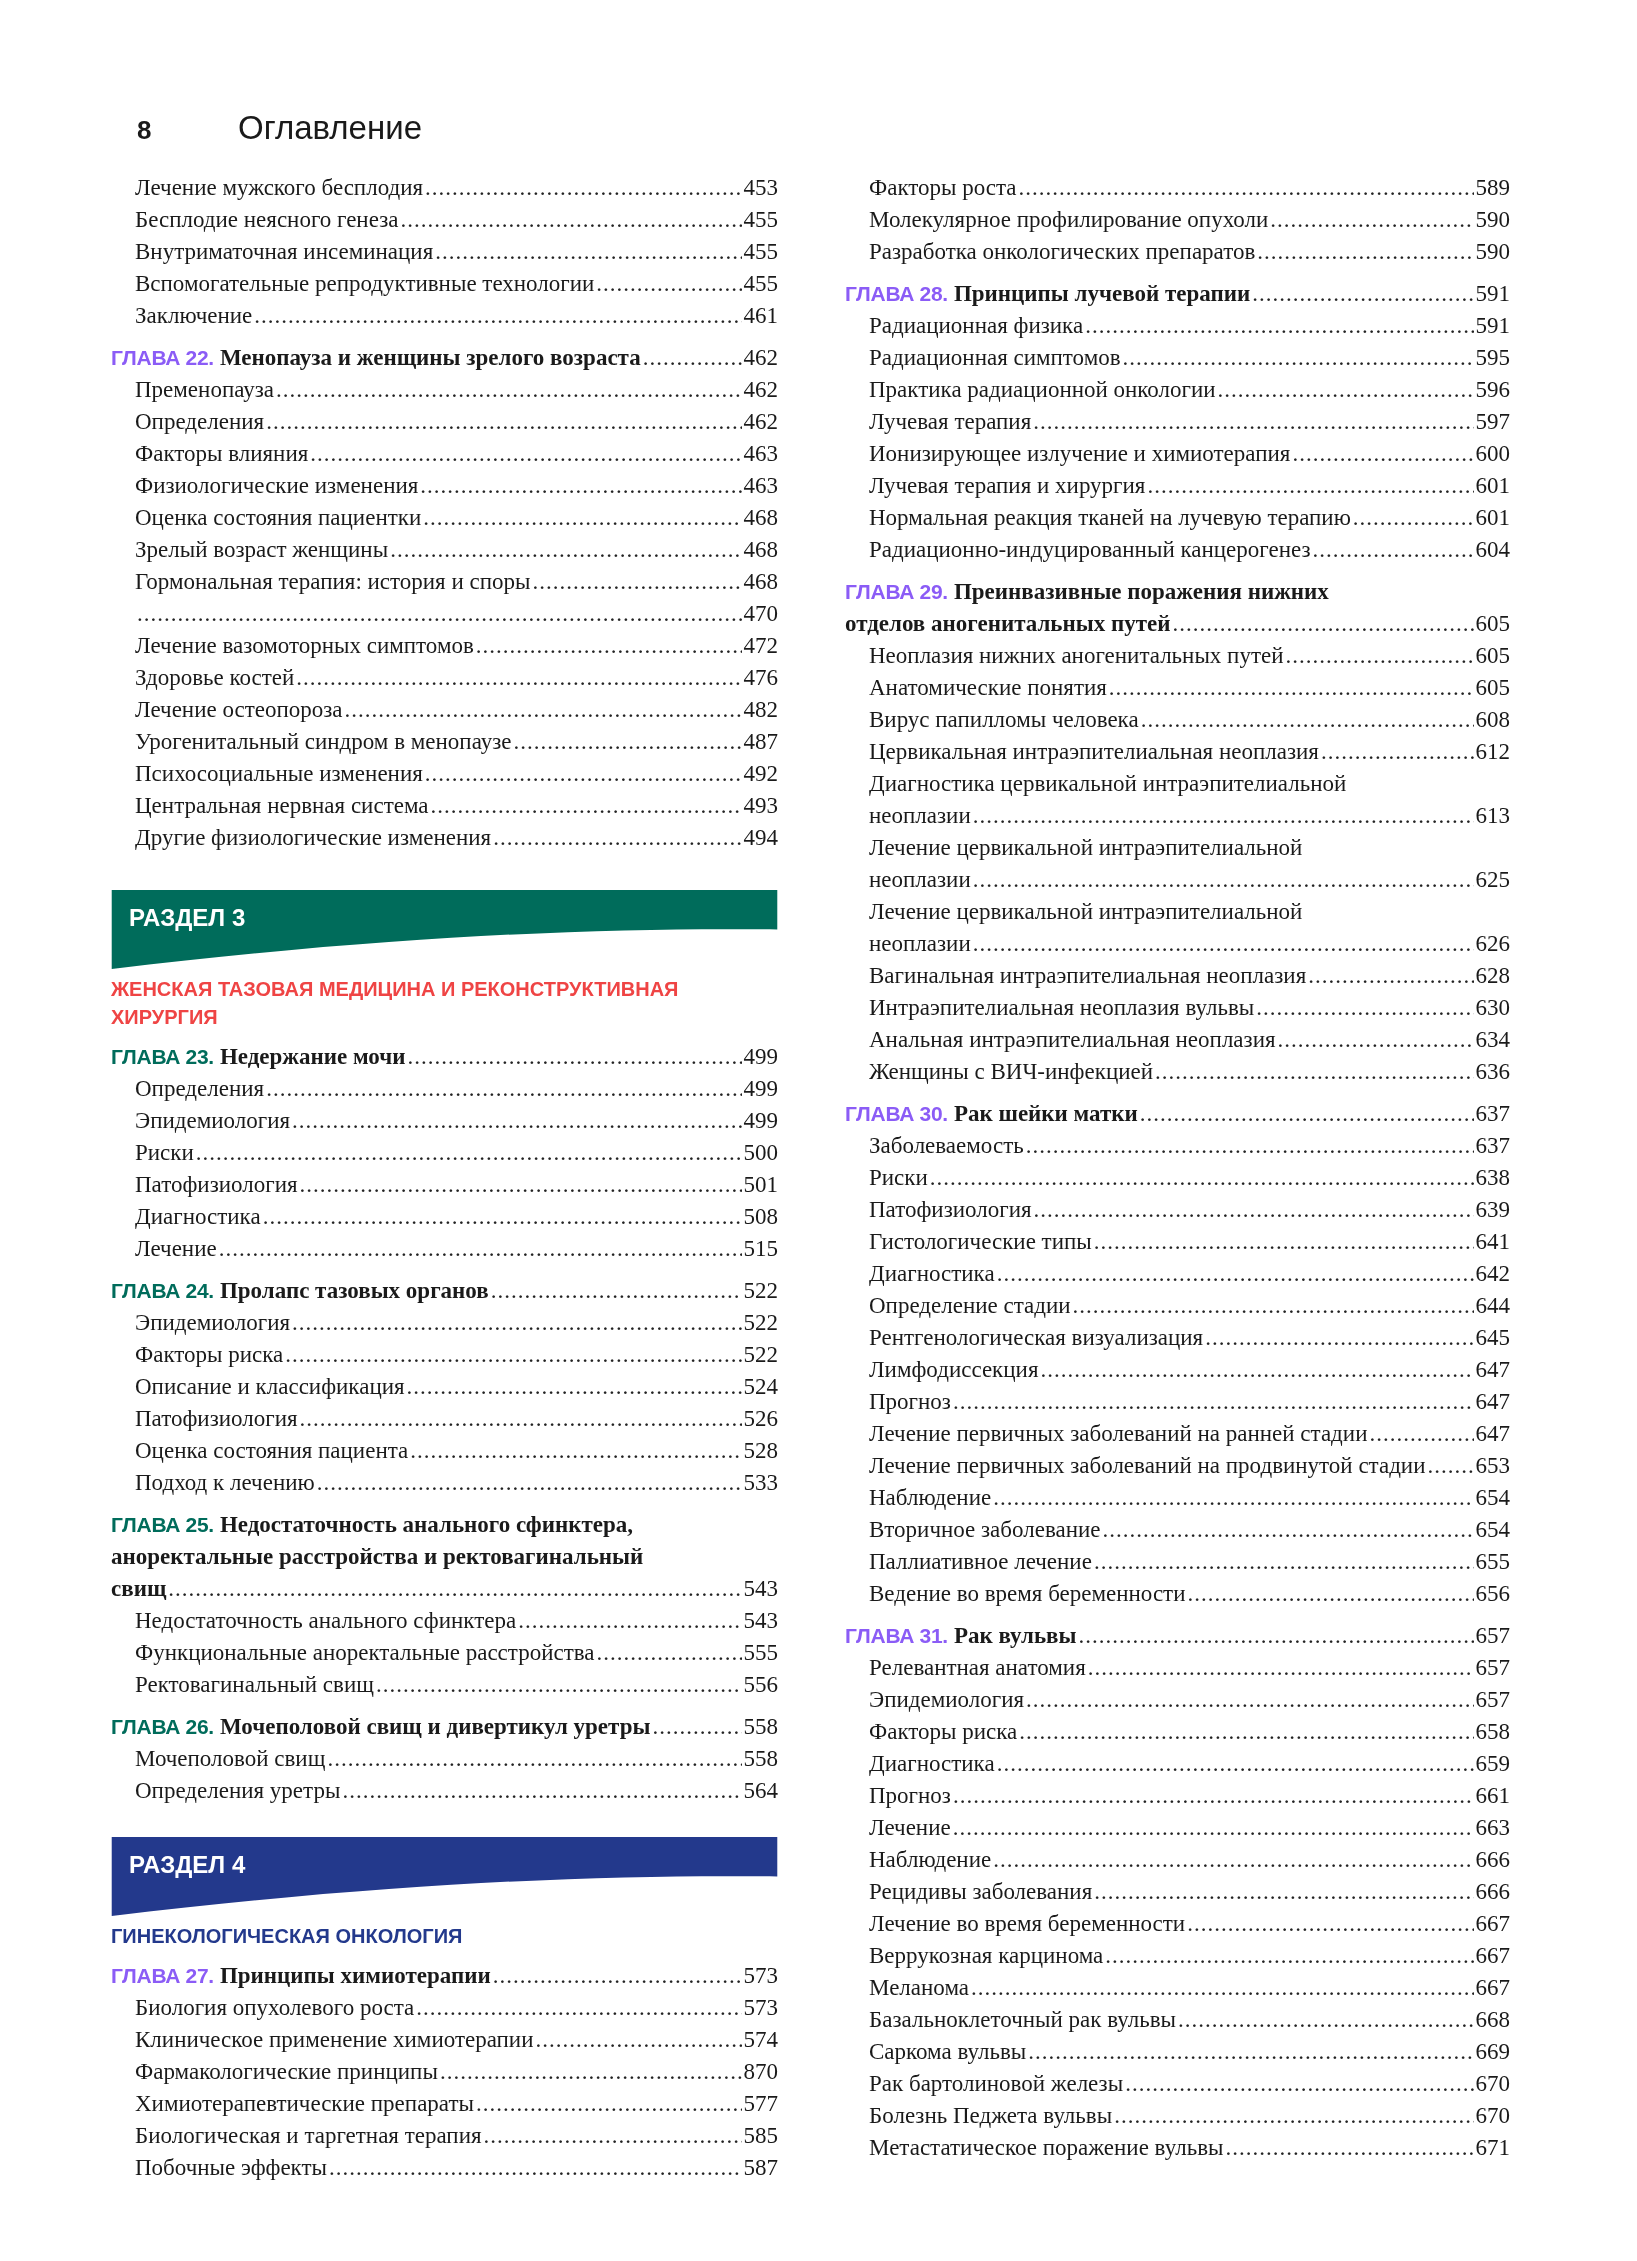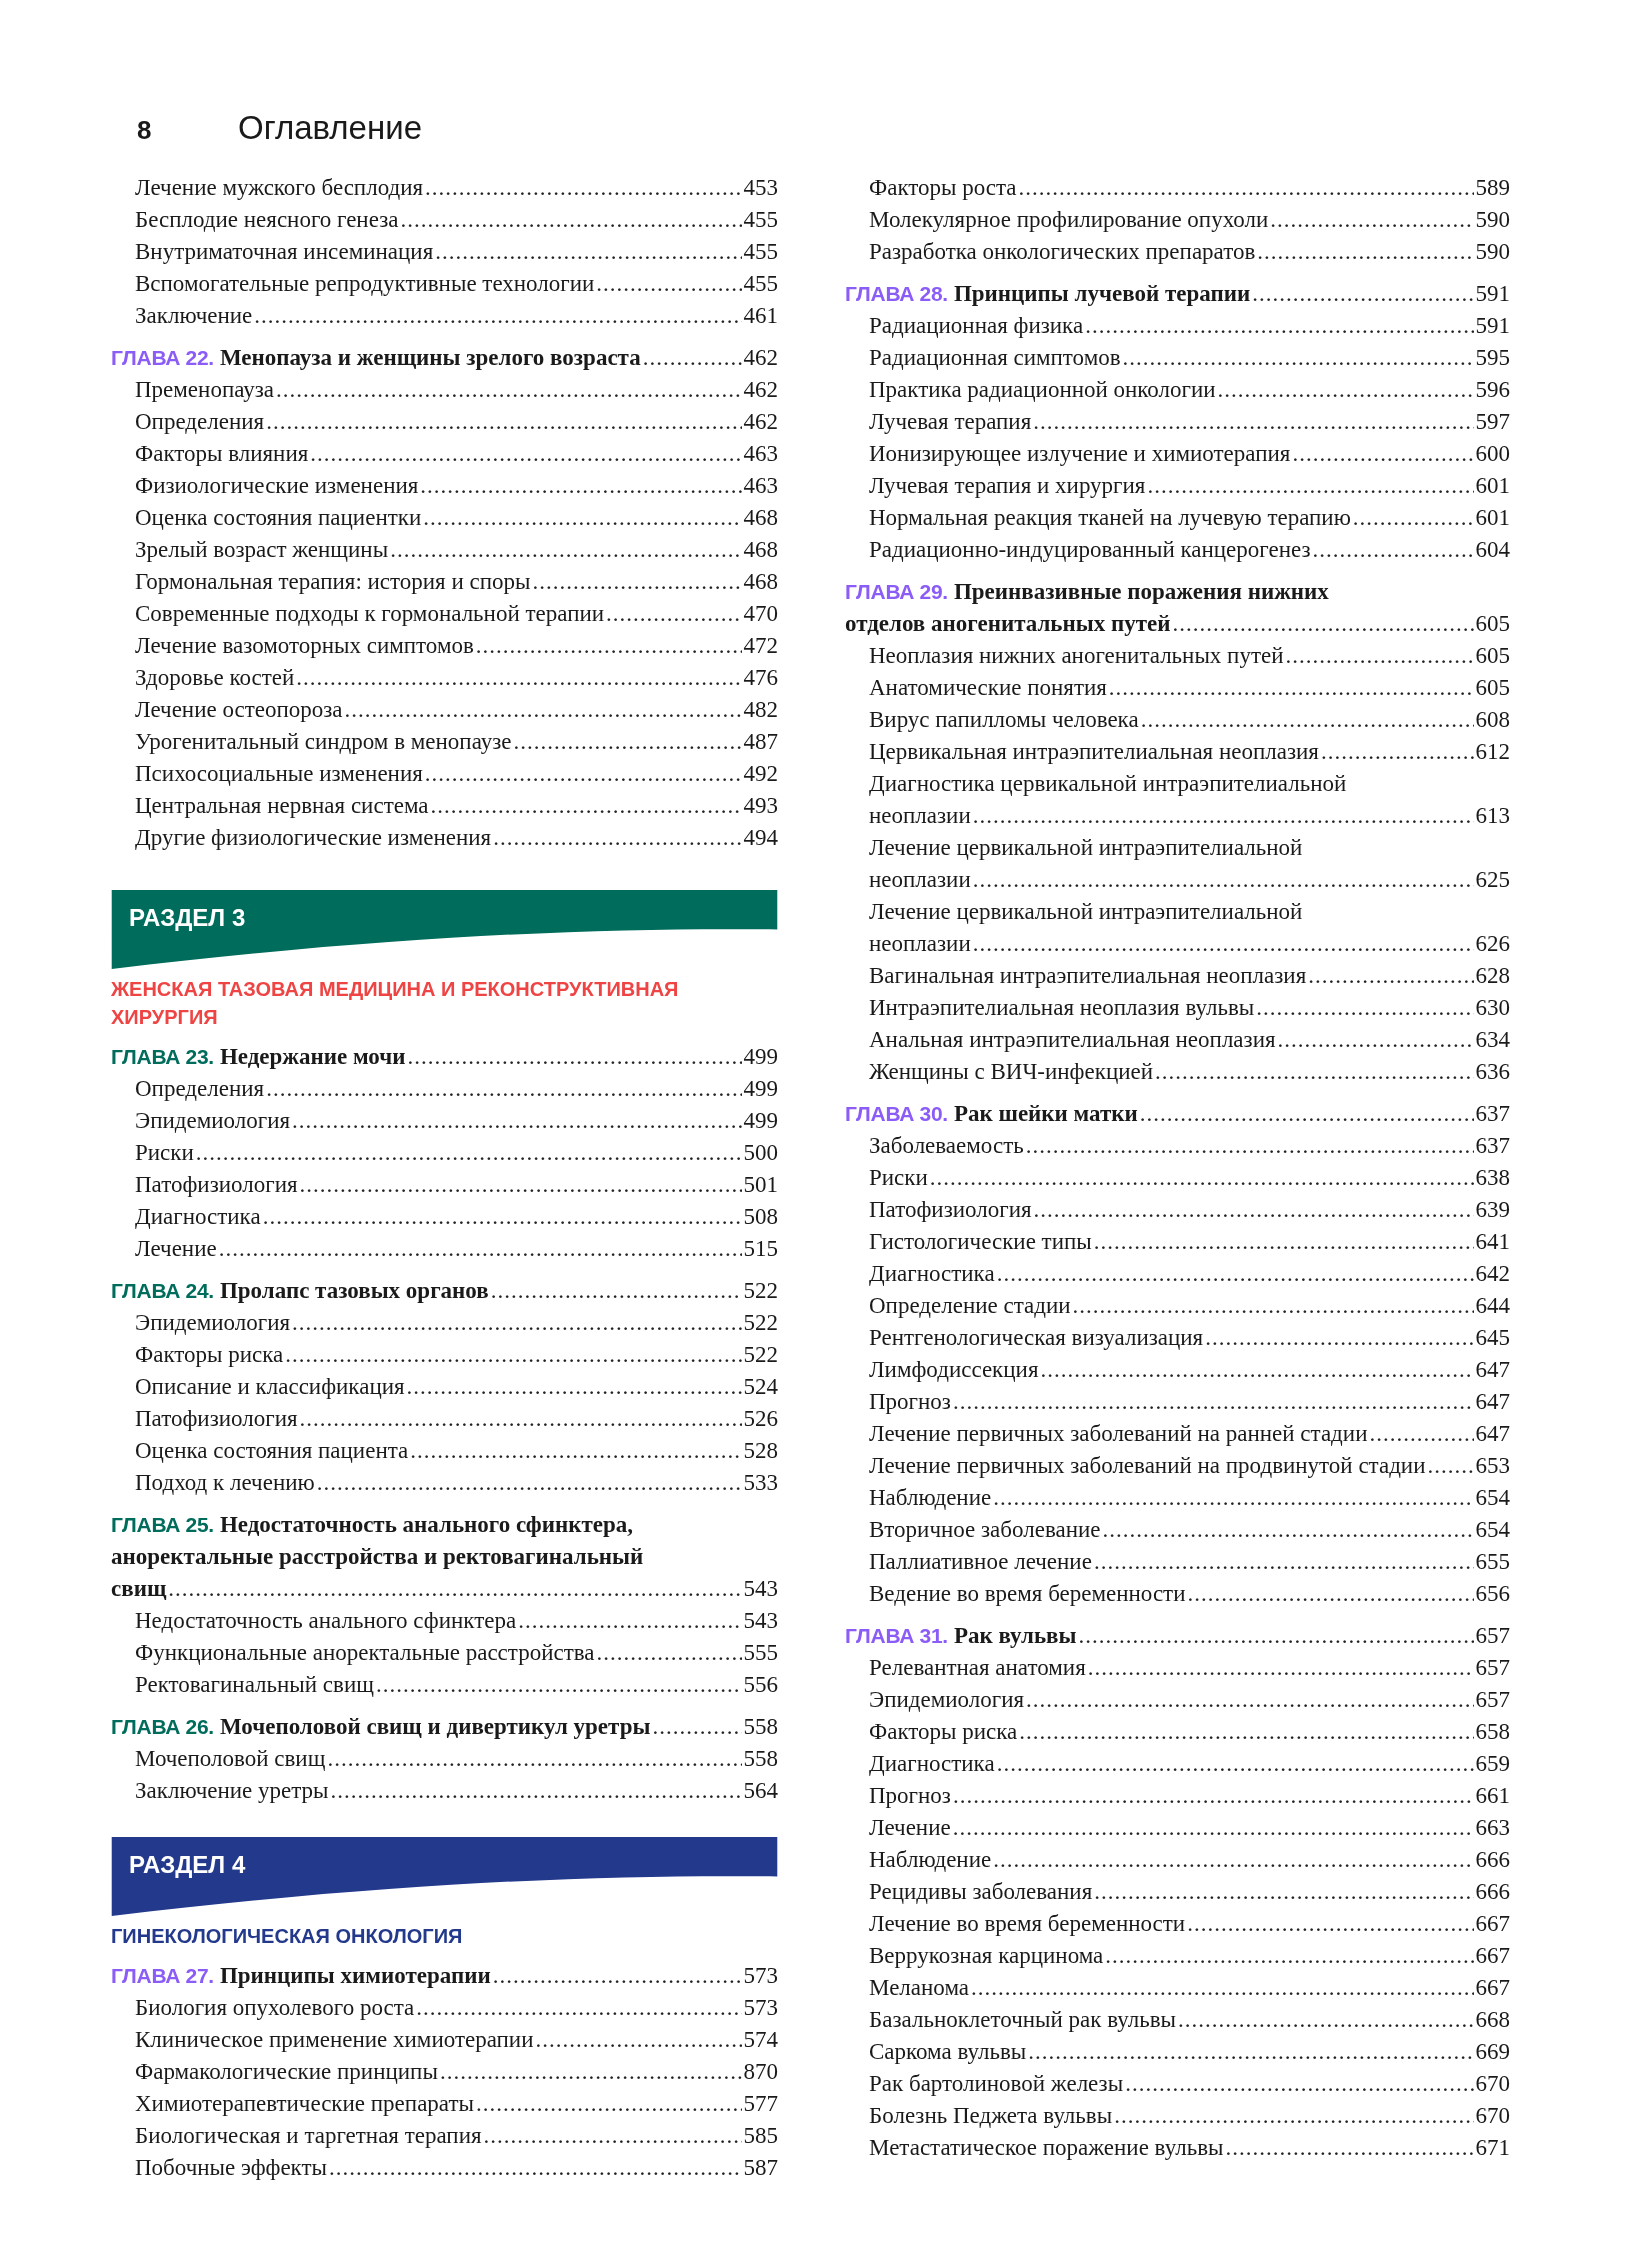--- a/index.html
+++ b/index.html
@@ -103,21 +103,20 @@
         <span class="label">Зрелый возраст женщины</span>
         <span class="dots"></span>
         <span class="page">468</span>
       </div>
       <div class="entry sub">
         <span class="label">Гормональная терапия: история и споры</span>
         <span class="dots"></span>
         <span class="page">468</span>
       </div>
       <div class="entry sub">
-        <span class="label">Современные подходы к гормональной терапии</span>
         <span class="dots"></span>
         <span class="page">470</span>
       </div>
       <div class="entry sub">
         <span class="label">Лечение вазомоторных симптомов</span>
         <span class="dots"></span>
         <span class="page">472</span>
       </div>
       <div class="entry sub">
         <span class="label">Здоровье костей</span>
@@ -267,21 +266,21 @@
     <span class="dots"></span>
     <span class="page">558</span>
   </div>
   <div>
       <div class="entry sub">
         <span class="label">Мочеполовой свищ</span>
         <span class="dots"></span>
         <span class="page">558</span>
       </div>
       <div class="entry sub">
-        <span class="label">Заключение уретры</span>
+        <span class="label">Определения уретры</span>
         <span class="dots"></span>
         <span class="page">564</span>
       </div>
     </div>
 
   <div class="banner" style="margin-top:30px;">
     <svg width="667" height="79" viewBox="0 0 674 80">
       <path d="M0 0 H674 V40 C520 38 300 44 0 80 Z" fill="#23398c"></path>
     </svg>
     <span class="banner-text">РАЗДЕЛ 4</span>

